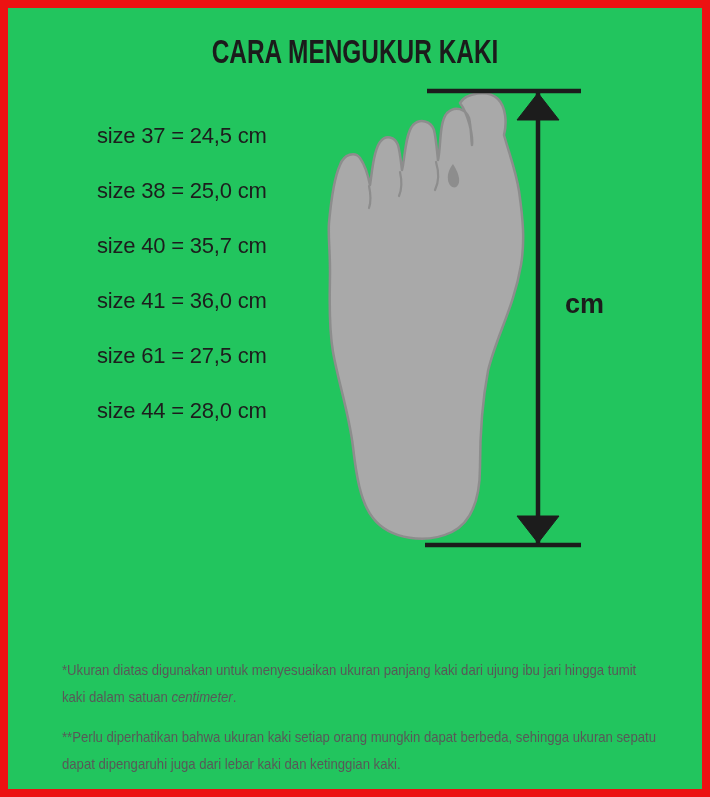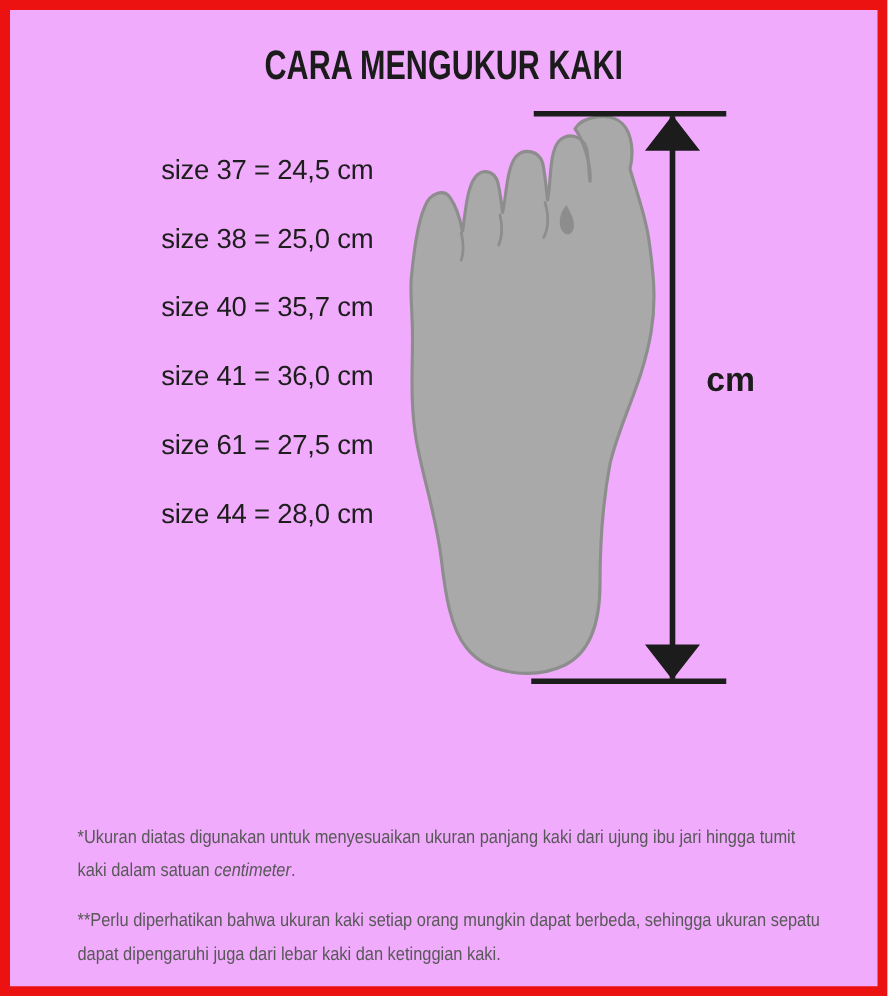--- a/index.html
+++ b/index.html
@@ -1,21 +1,21 @@
 <!DOCTYPE html>
 <html><head>
 <meta charset="utf-8">
 <style>
   html, body { margin: 0; padding: 0; background: #ffffff; }
   #screenshot {
     position: relative;
     width: 710px;
     height: 797px;
     box-sizing: border-box;
-    background: #f0abfc;
+    background: #22c55e;
     border: 8px solid #ec1212;
     overflow: hidden;
     font-family: "Liberation Sans", sans-serif;
     color: #1c1c1c;
   }
   .title {
     position: absolute;
     top: 27px;
     left: 0;
     width: 694px;
@@ -37,21 +37,20 @@
     padding: 0;
     list-style: none;
   }
   .size-list li {
     height: 55px;
     line-height: 55px;
     font-size: 22px;
     letter-spacing: -0.2px;
     color: #1d1d1d;
     white-space: nowrap;
-    margin-left: 32px;
   }
   .figure-svg {
     position: absolute;
     left: 287px;
     top: 72px;
     width: 330px;
     height: 480px;
   }
   .notes {
     position: absolute;

